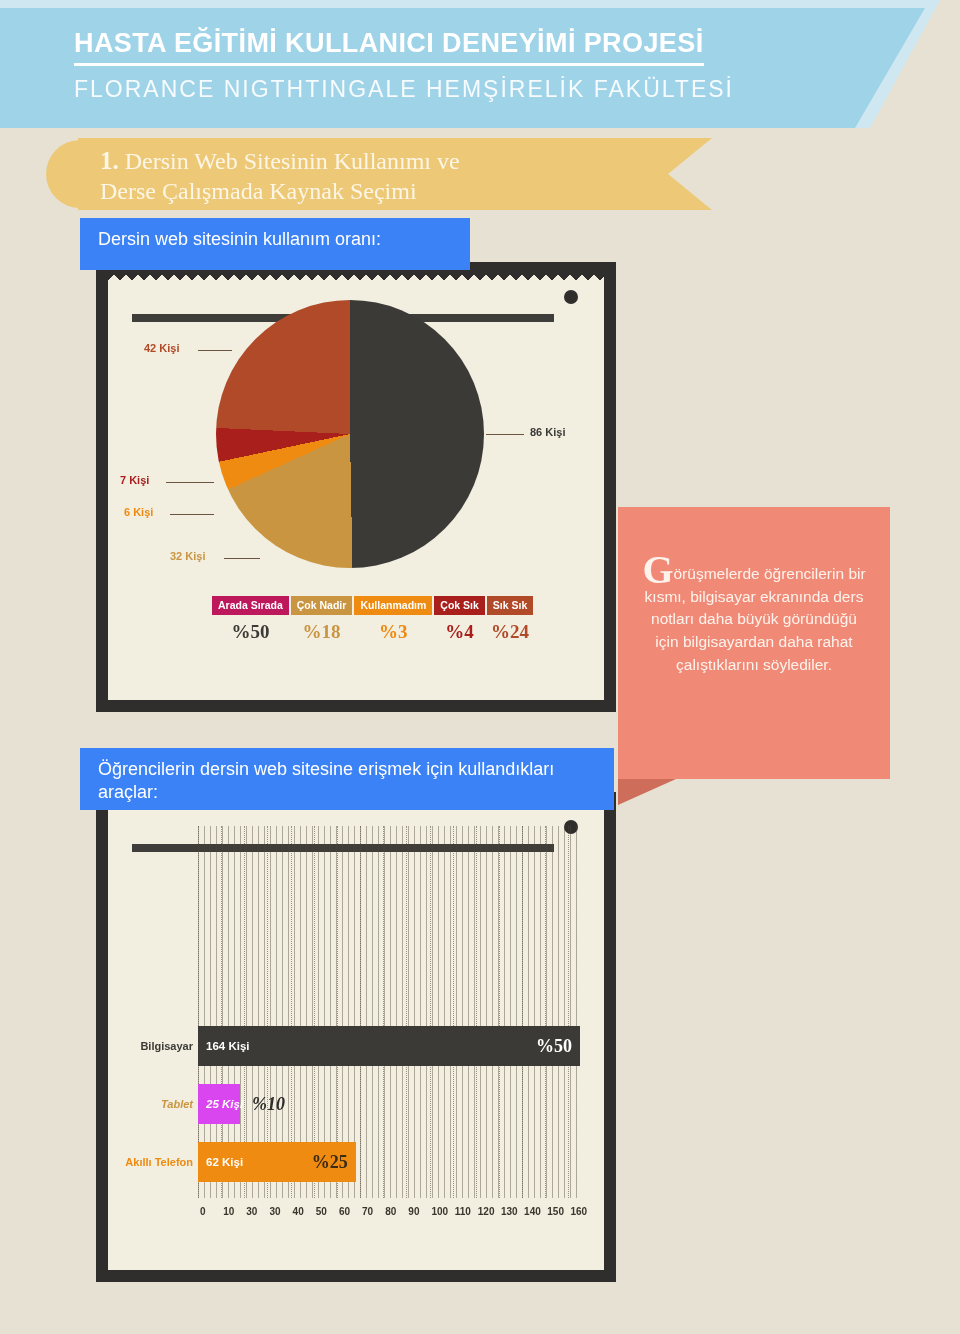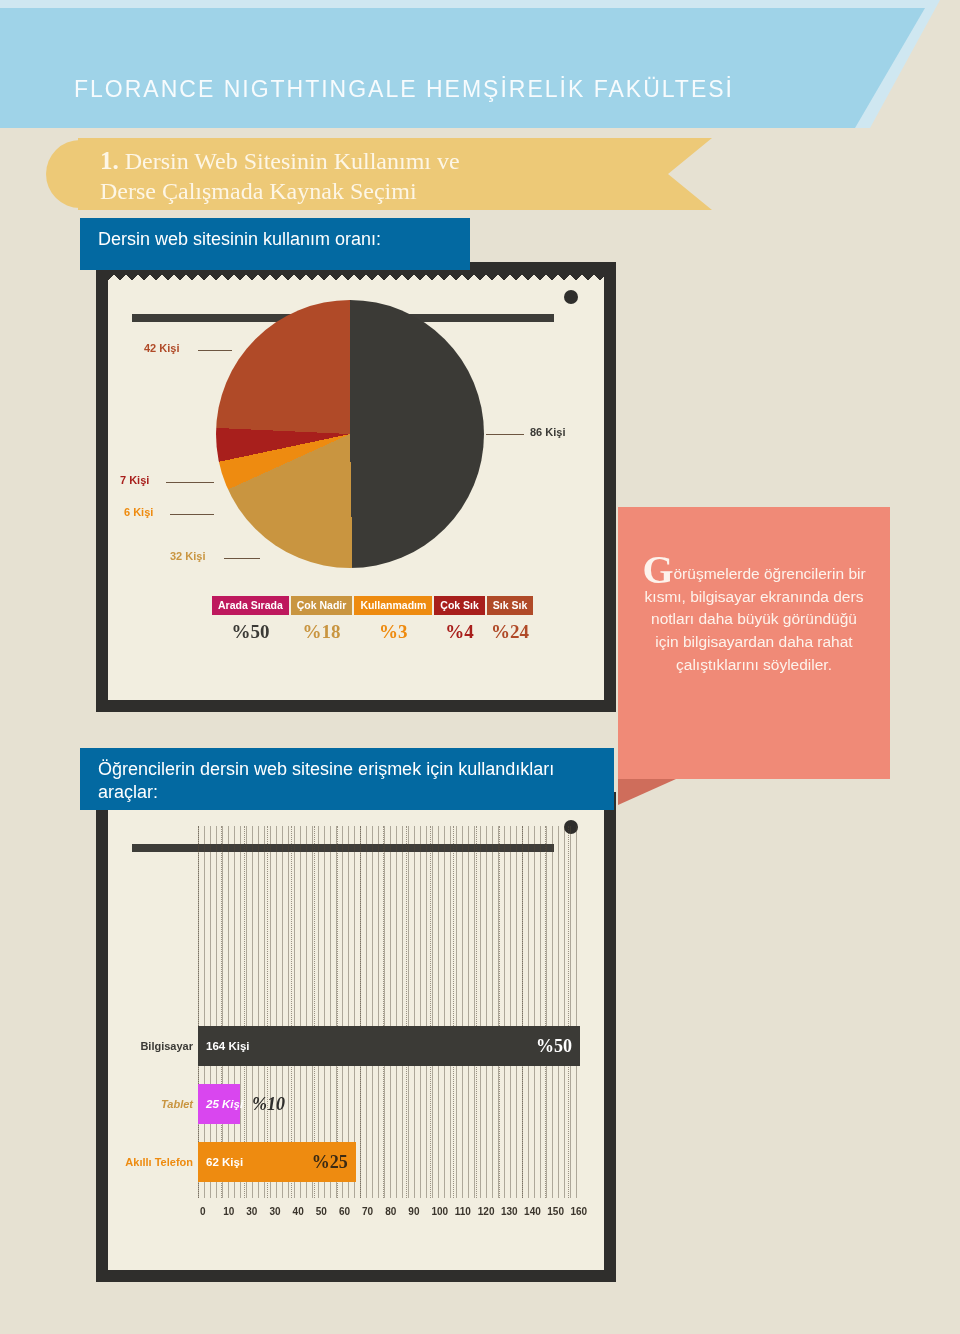--- a/index.html
+++ b/index.html
@@ -88,21 +88,21 @@
     line-height: 1.22;
   }
   .ribbon-text .num {
     font-weight: bold;
     font-size: 25px;
   }
 
   
   .redbar {
     position: absolute;
-    background: #0369a1;
+    background: #3b82f6;
     color: #ffffff;
     font-size: 18px;
     line-height: 1.3;
     padding: 10px 14px 10px 18px;
     z-index: 6;
   }
   #redbar-pie  { left: 80px;  top: 218px; width: 390px; height: 52px; }
   #redbar-bars { left: 80px;  top: 748px; width: 534px; height: 62px; }
 
   
@@ -295,20 +295,21 @@
     background: #cf6d5b;
     clip-path: polygon(0 0, 58px 0, 0 26px);
   }
 </style>
 </head>
 <body>
 
 <div class="header-wrap">
   <div class="header-shadow"></div>
   <div class="header-band"></div>
+  <div class="header-title">HASTA EĞİTİMİ KULLANICI DENEYİMİ PROJESİ</div>
   <div class="header-subtitle">FLORANCE NIGTHTINGALE HEMŞİRELİK FAKÜLTESİ</div>
 </div>
 
 <div class="ribbon-wrap">
   <div class="ribbon-cap"></div>
   <div class="ribbon-notch"></div>
   <div class="ribbon-text">
     <span class="num">1.</span>
     <span>Dersin Web Sitesinin Kullanımı ve</span><br>
     <span>Derse Çalışmada Kaynak Seçimi</span>

